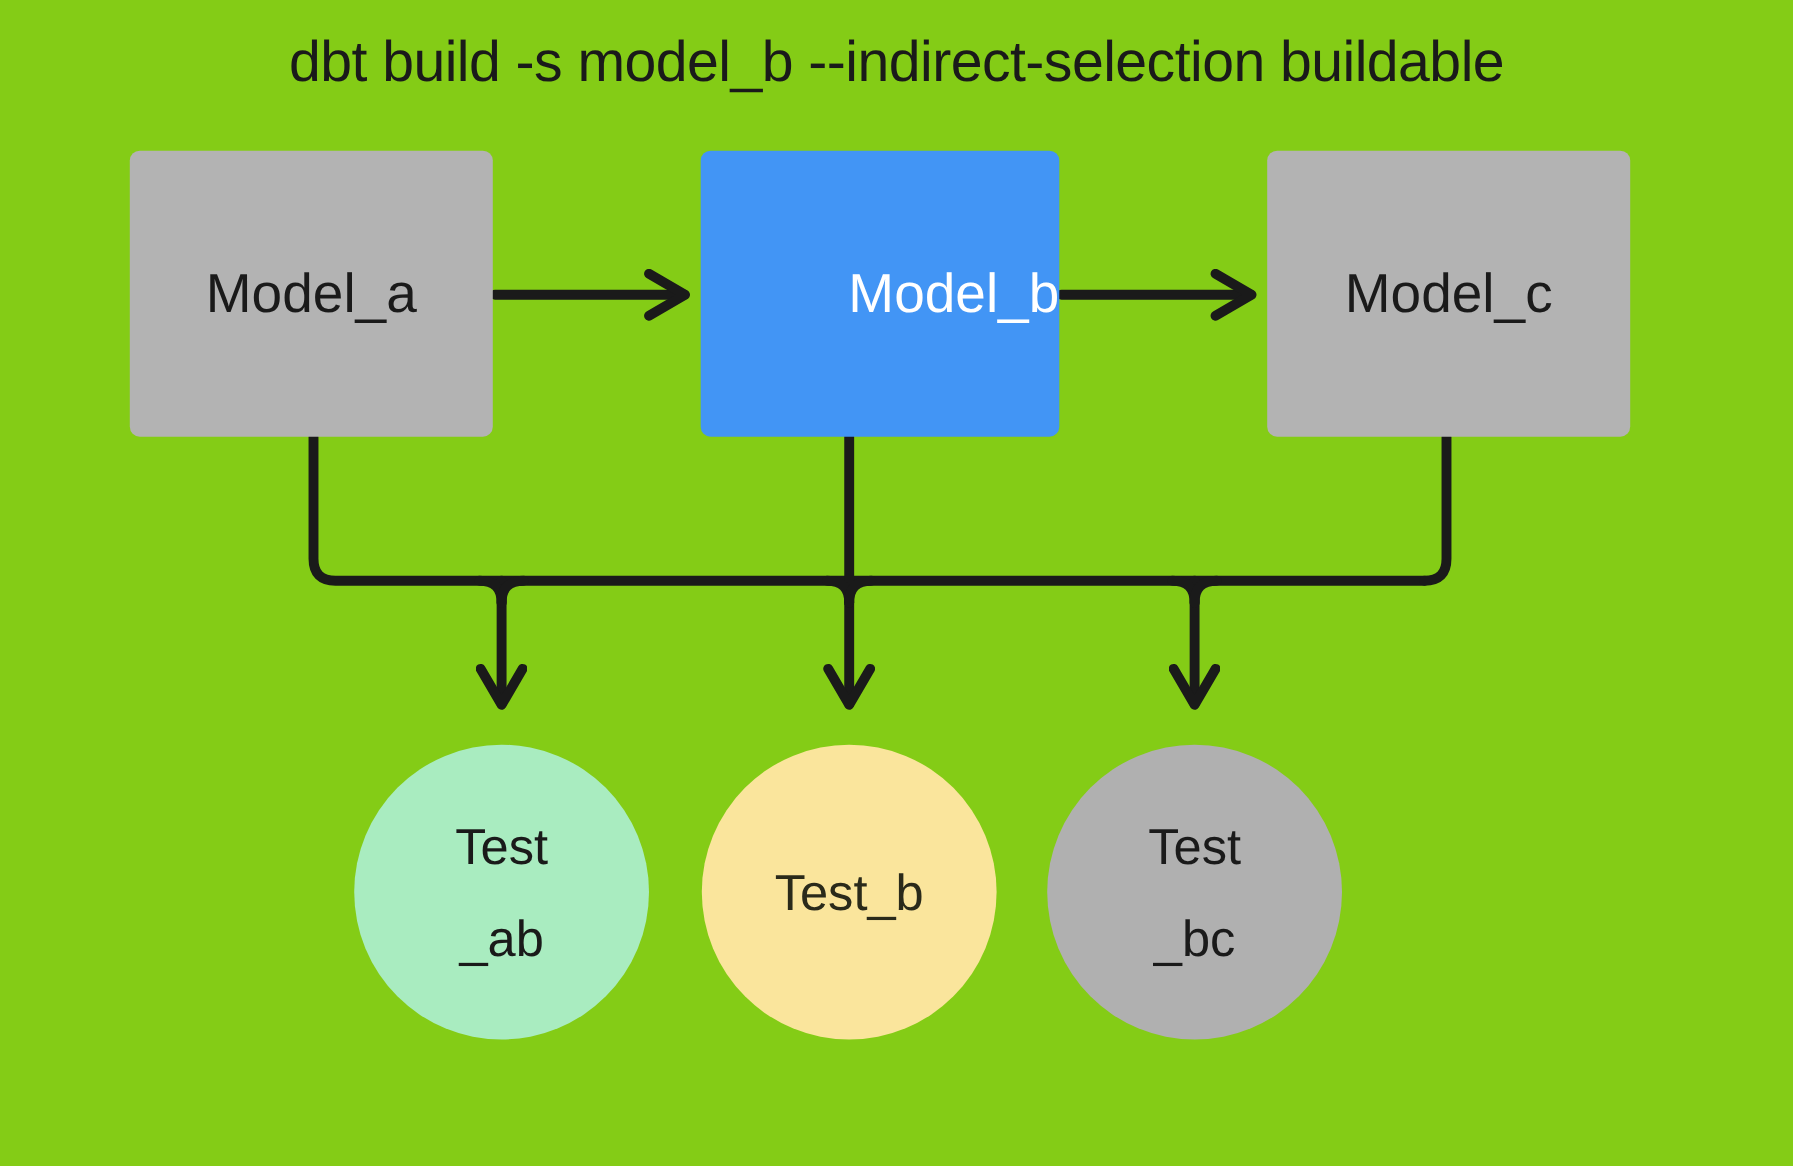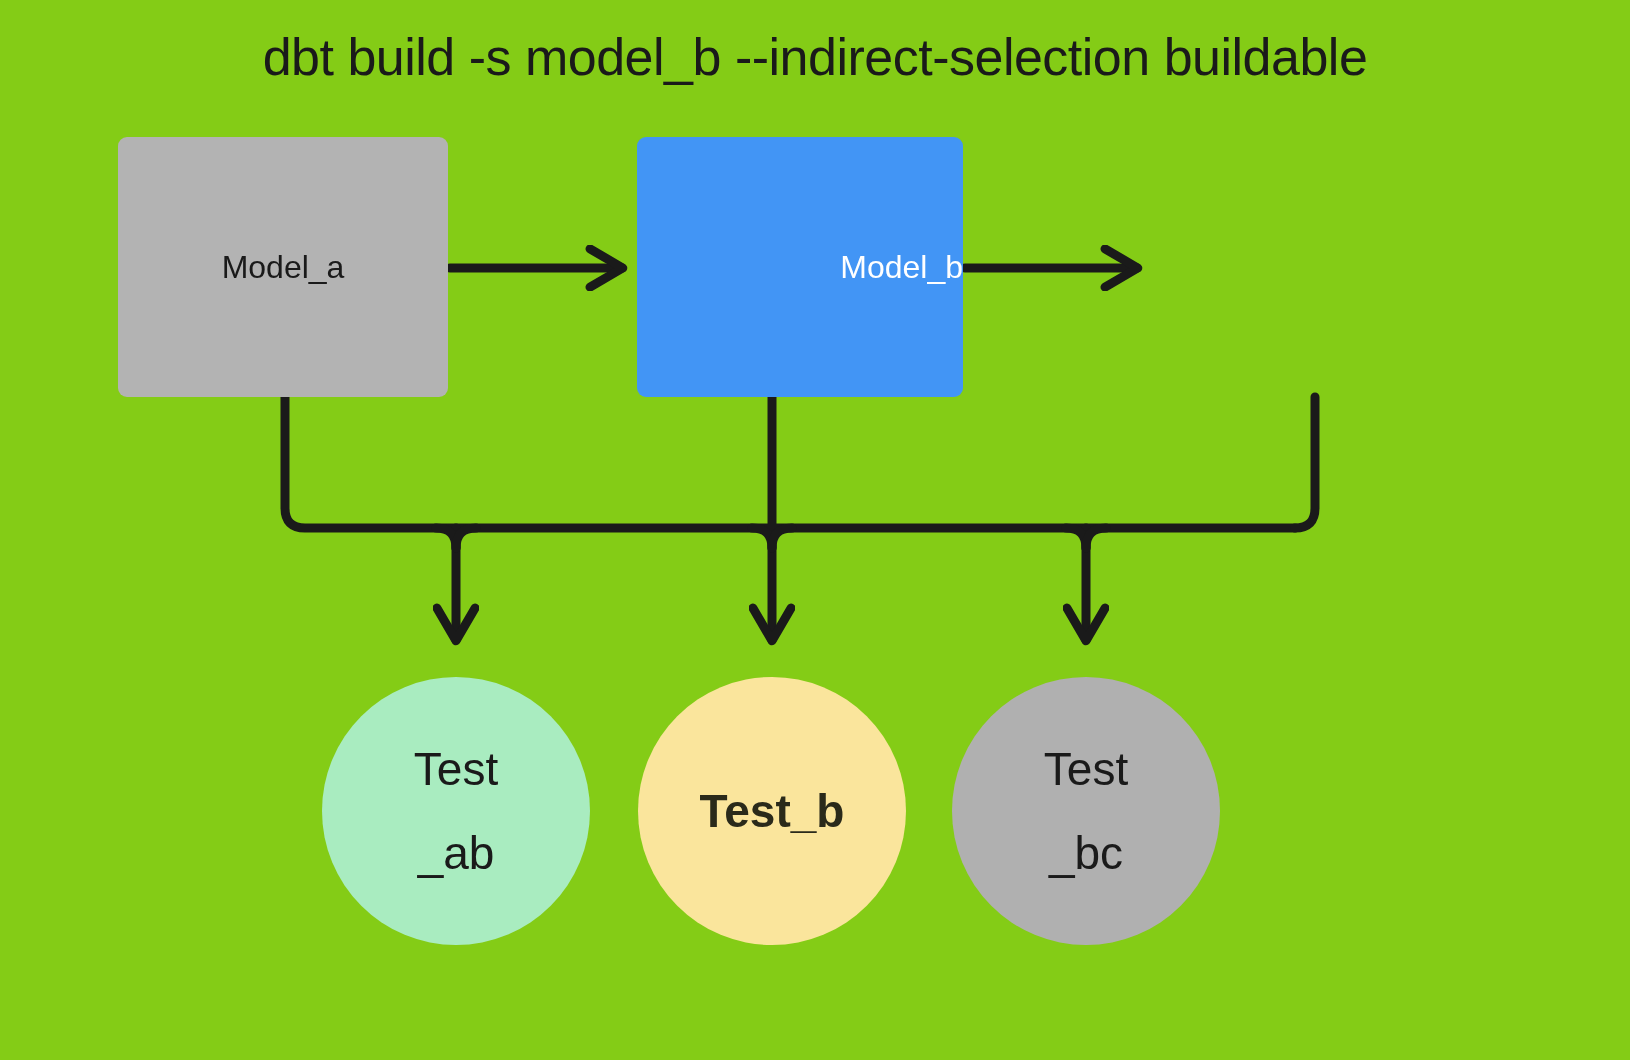--- a/index.html
+++ b/index.html
@@ -35,21 +35,21 @@
     color: #1a1a1a;
     letter-spacing: -0.5px;
     white-space: nowrap;
   }
   .node-box {
     position: absolute;
     display: flex;
     align-items: center;
     justify-content: center;
     border-radius: 9px;
-    font-size: 32px;
+    font-size: 50px;
     line-height: 58px;
   }
   .node-circle {
     position: absolute;
     display: flex;
     flex-direction: column;
     align-items: center;
     justify-content: center;
     border-radius: 50%;
     font-size: 46px;
@@ -105,27 +105,30 @@
   </svg>
 
   <div class="node-box" style="left:118px; top:137px; width:330px; height:260px; background:#b3b3b3; color:#1a1a1a;">
     <span>Model_a</span>
   </div>
 
   <div class="node-box" style="left:637px; top:137px; width:326px; height:260px; background:#4295f5; color:#ffffff;justify-content:flex-end;">
     <span>Model_b</span>
   </div>
 
+  <div class="node-box" style="left:1152px; top:137px; width:330px; height:260px; background:#b3b3b3; color:#1a1a1a;">
+    <span>Model_c</span>
+  </div>
 
   <div class="node-circle" style="left:322px; top:677px; width:268px; height:268px; background:#a9ecc0; color:#1a1a1a;">
     <span class="cline">Test</span>
     <span class="cline">_ab</span>
   </div>
 
-  <div class="node-circle" style="left:638px; top:677px; width:268px; height:268px; background:#fae59c; color:#2a2a1a;font-weight:bold;">
+  <div class="node-circle" style="left:638px; top:677px; width:268px; height:268px; background:#fae59c; color:#2a2a1a;">
     <span class="cline">Test_b</span>
   </div>
 
   <div class="node-circle" style="left:952px; top:677px; width:268px; height:268px; background:#b0b0b0; color:#1a1a1a;">
     <span class="cline">Test</span>
     <span class="cline">_bc</span>
   </div>
 
 </div>
 

